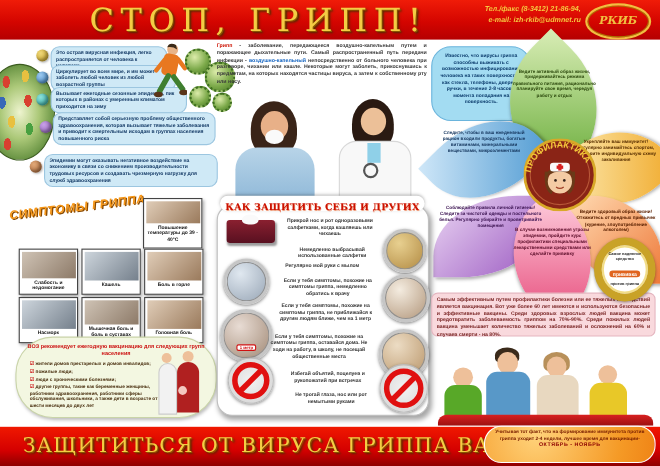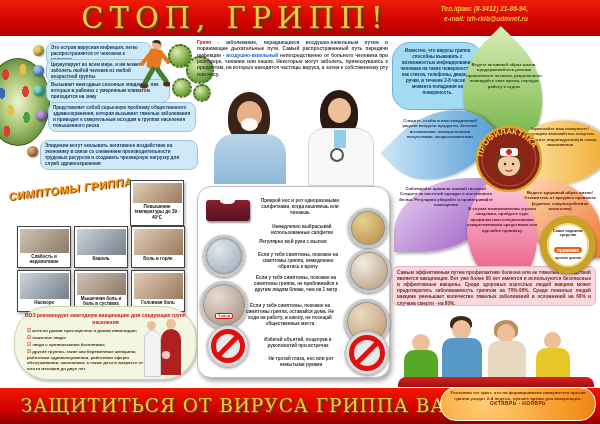--- a/index.html
+++ b/index.html
@@ -122,20 +122,21 @@
 <body>
 
 <div id="poster">
 
   <div class="abs redbar" id="header"></div>
   <div class="abs gold-title" id="poster-title">СТОП, ГРИПП!</div>
   <div class="abs" id="contacts">
     <div>Тел./факс (8-3412) 21-86-94,</div>
     <div>e-mail: izh-rkib@udmnet.ru</div>
   </div>
+  <div class="abs" id="logo">РКИБ</div>
 
   <div class="abs" id="big-virus"></div>
 
   <div class="abs dot" style="left:33px;top:45px;background:radial-gradient(circle at 35% 30%,#eed77a,#c8a020)"></div>
   <div class="abs fact" style="left:46px;top:42px;width:96px">Это острая вирусная инфекция, легко распространяется от человека к человеку</div>
 
   <div class="abs dot" style="left:33px;top:65px;background:radial-gradient(circle at 35% 30%,#9cc8ee,#3f86c8)"></div>
   <div class="abs fact" style="left:46px;top:59px;width:104px">Циркулирует во всем мире, и им может заболеть любой человек из любой возрастной группы</div>
 
   <div class="abs dot" style="left:33px;top:85px;background:radial-gradient(circle at 35% 30%,#8ce0da,#2ba8a0)"></div>
@@ -223,20 +224,23 @@
     <div style="position:absolute;left:8px;top:42px;width:72px;height:50px;background:linear-gradient(#b8d4e8,#8fb8d8);border-radius:20px 20px 0 0"></div>
   </div>
   <div class="abs person" style="left:294px;top:90px;width:92px;height:94px">
     <div style="position:absolute;left:26px;top:0;width:38px;height:46px;background:#2a1a12;border-radius:50% 50% 40% 40%"></div>
     <div class="figure-head" style="position:absolute;left:34px;top:8px;width:23px;height:25px;background:#ecc098"></div>
     <div style="position:absolute;left:14px;top:38px;width:64px;height:56px;background:#f8f8f8;border:0.5px solid #d8d8d8;border-radius:16px 16px 0 0"></div>
     <div style="position:absolute;left:40px;top:40px;width:12px;height:18px;background:#8fd0e8"></div>
     <div style="position:absolute;left:36px;top:58px;width:10px;height:10px;border:2px solid #555;border-radius:50%;background:transparent"></div>
   </div>
 
+  <div class="abs" id="prot-banner">
+    <span>КАК ЗАЩИТИТЬ СЕБЯ И ДРУГИХ</span>
+  </div>
 
   <div class="abs" id="prot-panel">
     <div id="tissue-box" class="abs"></div>
     <div class="prot-text" style="left:58px;top:11px;width:88px">Прикрой нос и рот одноразовыми салфетками, когда кашляешь или чихаешь</div>
 
     <div class="pcirc" style="left:150px;top:21px;width:34px;height:34px;background:radial-gradient(circle at 35% 30%,#e8d090,#b08840)"></div>
     <div class="prot-text" style="left:62px;top:37px;width:84px">Немедленно выбрасывай использованные салфетки</div>
 
     <div class="pcirc" style="left:5px;top:48px;width:36px;height:36px;background:radial-gradient(circle at 35% 30%,#e0e8f0,#96a4b4)"></div>
     <div class="prot-text" style="left:52px;top:52px;width:86px">Регулярно мой руки с мылом</div>

